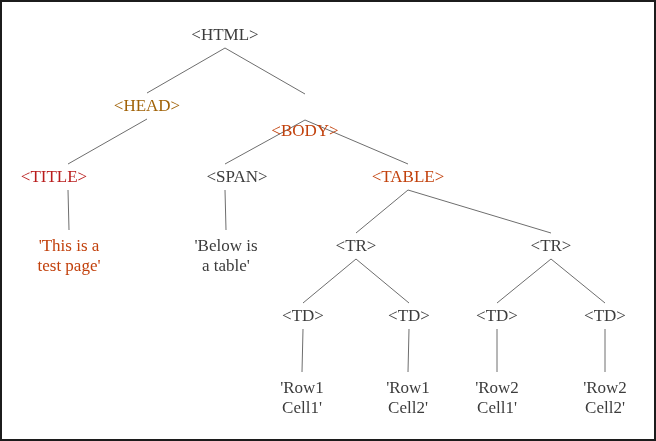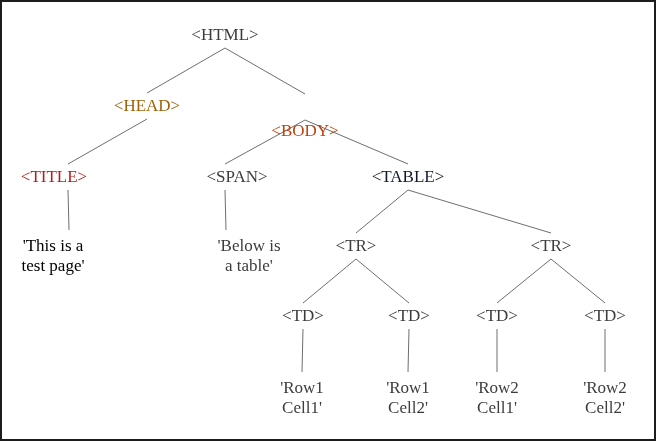--- a/index.html
+++ b/index.html
@@ -60,24 +60,24 @@
       <line x1="407" y1="327" x2="406" y2="370" stroke="#6e6e6e"></line>
       <line x1="495" y1="327" x2="495" y2="370" stroke="#6e6e6e"></line>
       <line x1="603" y1="327" x2="603" y2="370" stroke="#6e6e6e"></line>
     </svg>
   <div id="nodes-layer">
       <div class="node tag" style="left: 223px; top: 33px; color: rgb(60, 60, 60);">&lt;HTML&gt;</div>
       <div class="node tag" style="left: 145px; top: 104px; color: #a16207;">&lt;HEAD&gt;</div>
       <div class="node tag" style="left: 303px; top: 105px; color: #c2410c; margin-top: 24px;">&lt;BODY&gt;</div>
       <div class="node tag" style="left: 52px; top: 175px; color: #b91c1c;">&lt;TITLE&gt;</div>
       <div class="node tag" style="left: 235px; top: 175px; color: rgb(60, 60, 60);">&lt;SPAN&gt;</div>
-      <div class="node tag" style="left: 406px; top: 175px; color: #0f172a;">&lt;TABLE&gt;</div>
-      <div class="node text" style="left: 51px; top: 254px; color: #000000;">'This is a
+      <div class="node tag" style="left: 406px; top: 175px; color: #c2410c;">&lt;TABLE&gt;</div>
+      <div class="node text" style="left: 67px; top: 254px; color: #c2410c;">'This is a
 test page'</div>
-      <div class="node text" style="left: 224px; top: 254px; color: rgb(60, 60, 60); margin-left: 23px;">'Below is
+      <div class="node text" style="left: 224px; top: 254px; color: rgb(60, 60, 60);">'Below is
 a table'</div>
       <div class="node tag" style="left: 354px; top: 244px; color: rgb(60, 60, 60);">&lt;TR&gt;</div>
       <div class="node tag" style="left: 549px; top: 244px; color: rgb(60, 60, 60);">&lt;TR&gt;</div>
       <div class="node tag" style="left: 301px; top: 314px; color: rgb(60, 60, 60);">&lt;TD&gt;</div>
       <div class="node tag" style="left: 407px; top: 314px; color: rgb(60, 60, 60);">&lt;TD&gt;</div>
       <div class="node tag" style="left: 495px; top: 314px; color: rgb(60, 60, 60);">&lt;TD&gt;</div>
       <div class="node tag" style="left: 603px; top: 314px; color: rgb(60, 60, 60);">&lt;TD&gt;</div>
       <div class="node text" style="left: 300px; top: 396px; color: rgb(60, 60, 60);">'Row1
 Cell1'</div>
       <div class="node text" style="left: 406px; top: 396px; color: rgb(60, 60, 60);">'Row1

